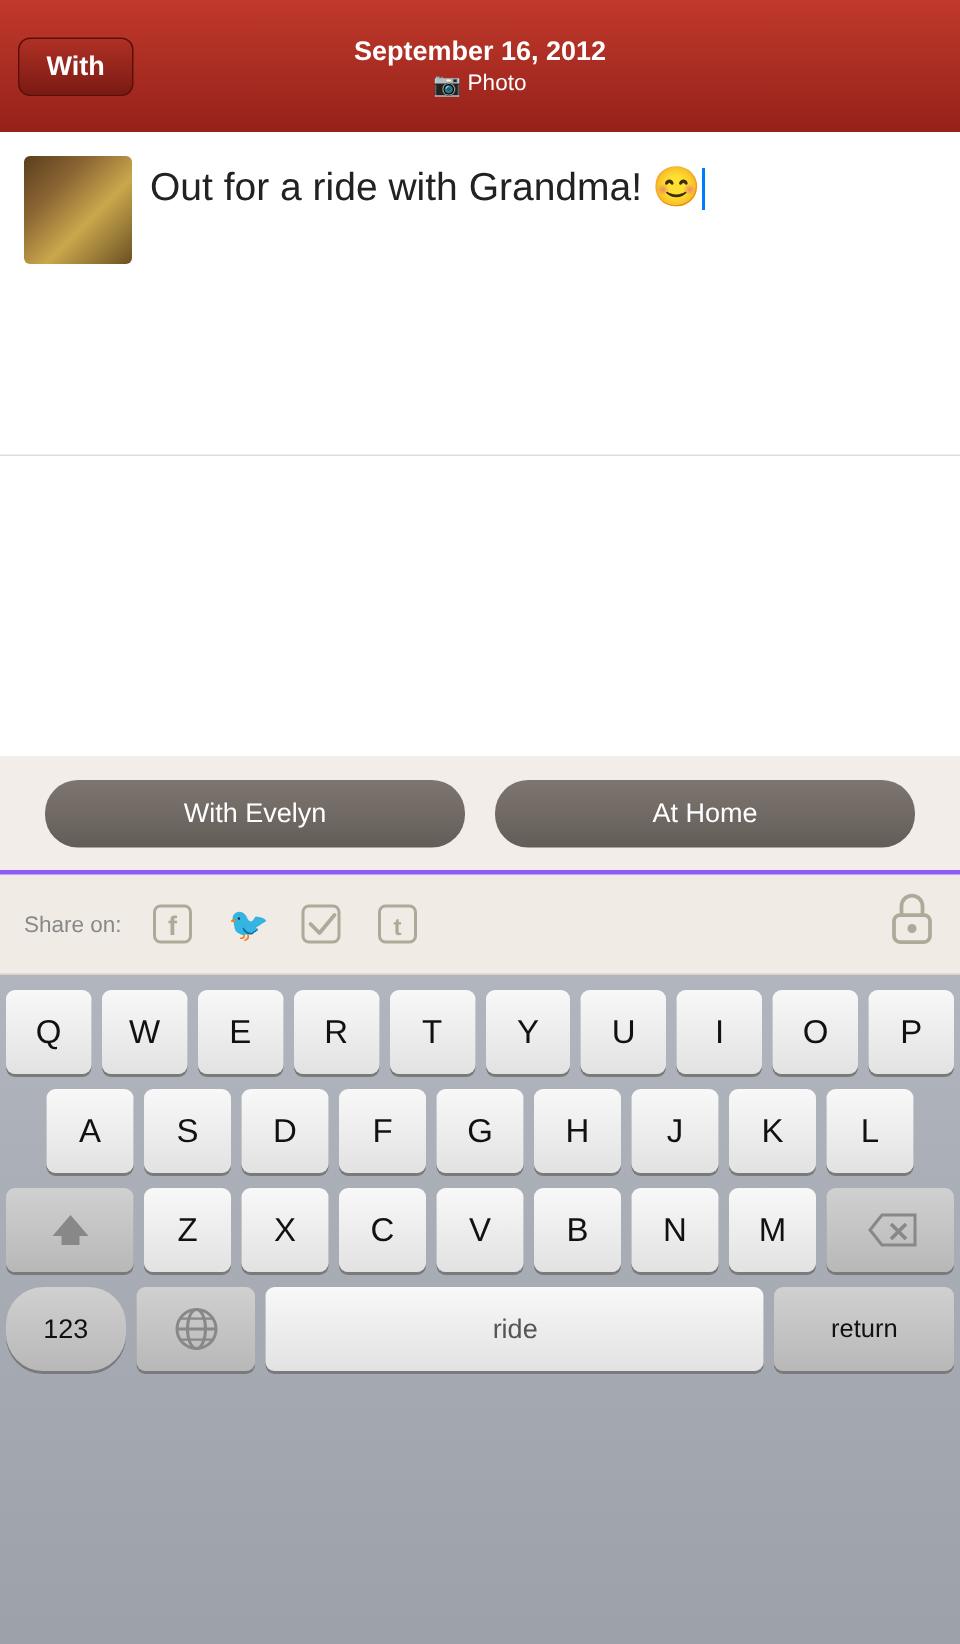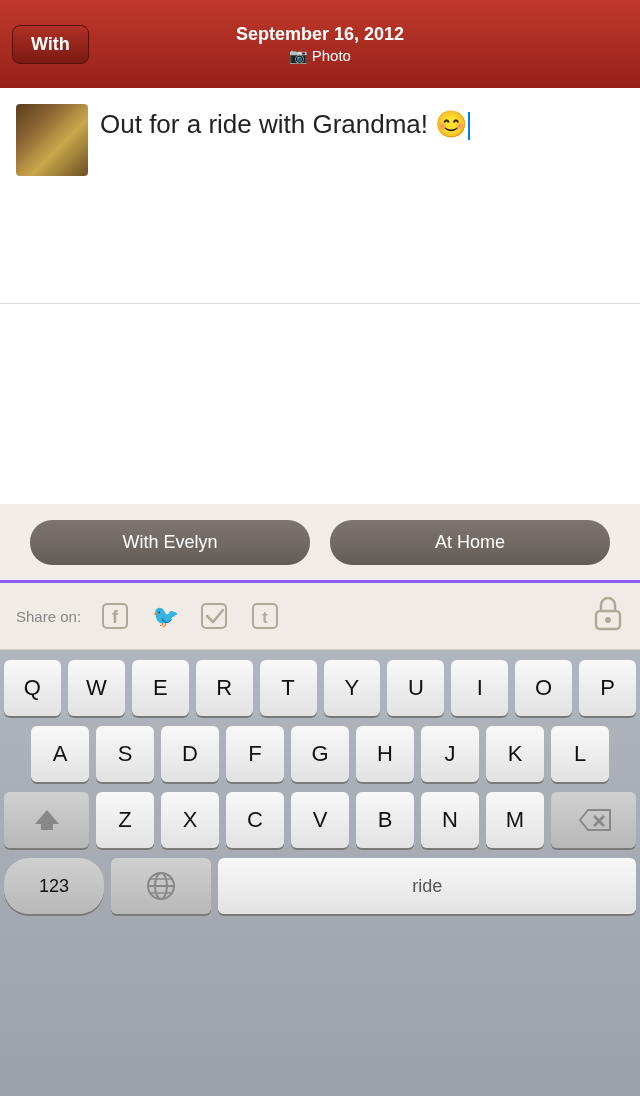--- a/index.html
+++ b/index.html
@@ -369,14 +369,15 @@
     <button class="key-special globe-key">
       <svg width="34" height="34" viewBox="0 0 34 34" fill="none">
         <circle cx="17" cy="17" r="13" stroke="#888" stroke-width="2" fill="none"></circle>
         <ellipse cx="17" cy="17" rx="6" ry="13" stroke="#888" stroke-width="2" fill="none"></ellipse>
         <line x1="4" y1="17" x2="30" y2="17" stroke="#888" stroke-width="2"></line>
         <line x1="6" y1="10" x2="28" y2="10" stroke="#888" stroke-width="1.5"></line>
         <line x1="6" y1="24" x2="28" y2="24" stroke="#888" stroke-width="1.5"></line>
       </svg>
     </button>
     <button class="space-key">ride</button>
+    <button class="key-special return-key">return</button>
   </div>
 </div>
 
 </body></html>

